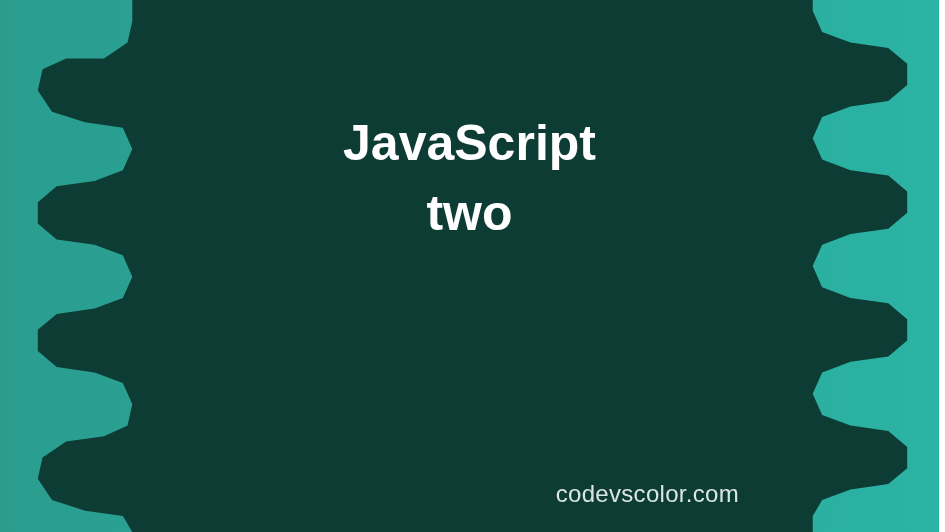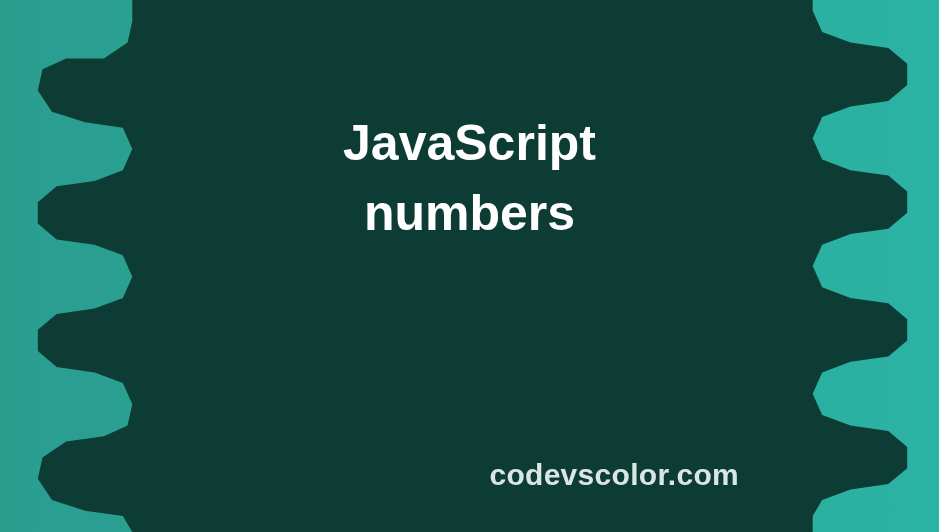--- a/index.html
+++ b/index.html
@@ -119,33 +119,33 @@
       font-weight: bold;
       font-size: 50px;
       line-height: 1.4;
       width: 500px;
     }
     .title-line {
       display: block;
     }
     .watermark {
       position: absolute;
-      bottom: 40px;
+      bottom: 24px;
       right: 200px;
       color: #d9e6e4;
-      font-size: 30px;
-      font-weight: 700;
+      font-size: 24px;
+      font-weight: 400;
       letter-spacing: 0.3px;
     }
   </style>
 </head>
 <body>
 
 <div class="container">
   <div class="blob-dark"></div>
 
   <div class="title-block">
     <span class="title-line">JavaScript</span>
-    <span class="title-line">numbers</span>
+    <span class="title-line">two</span>
   </div>
 
   <div class="watermark">codevscolor.com</div>
 </div>
 
 </body></html>

